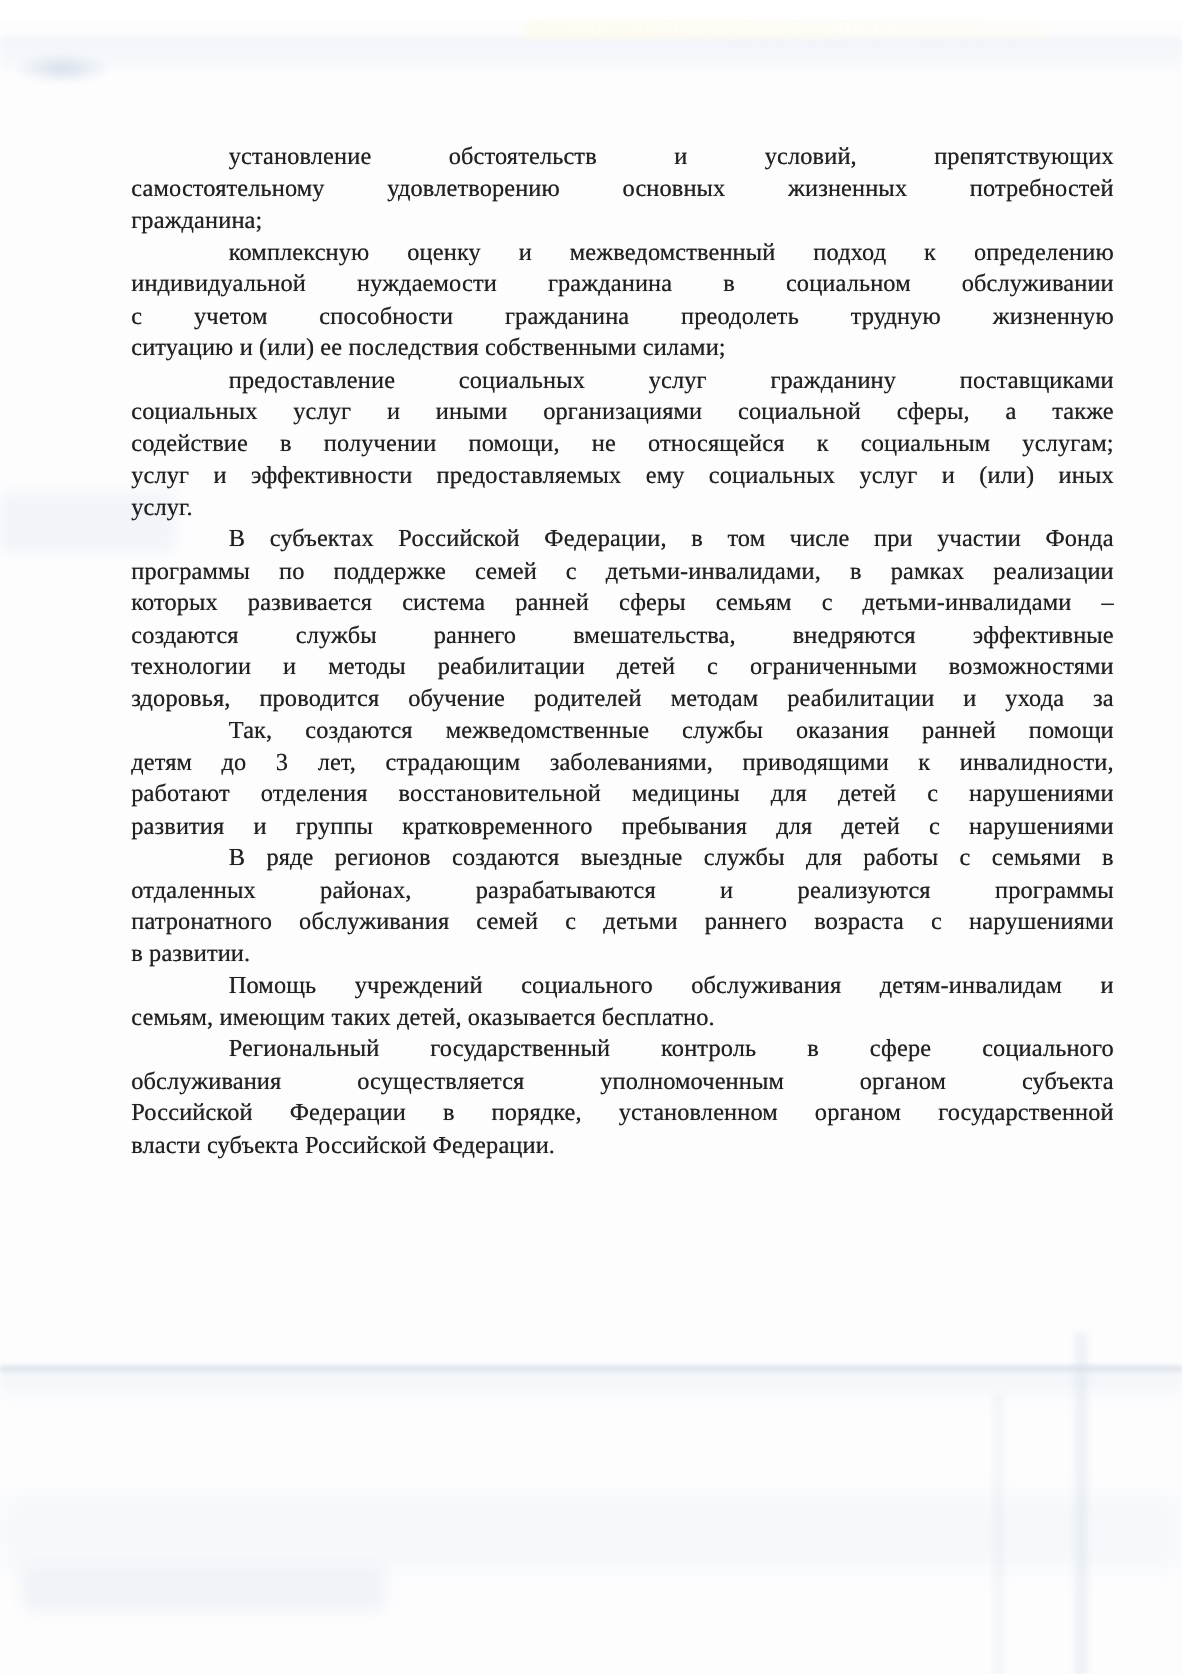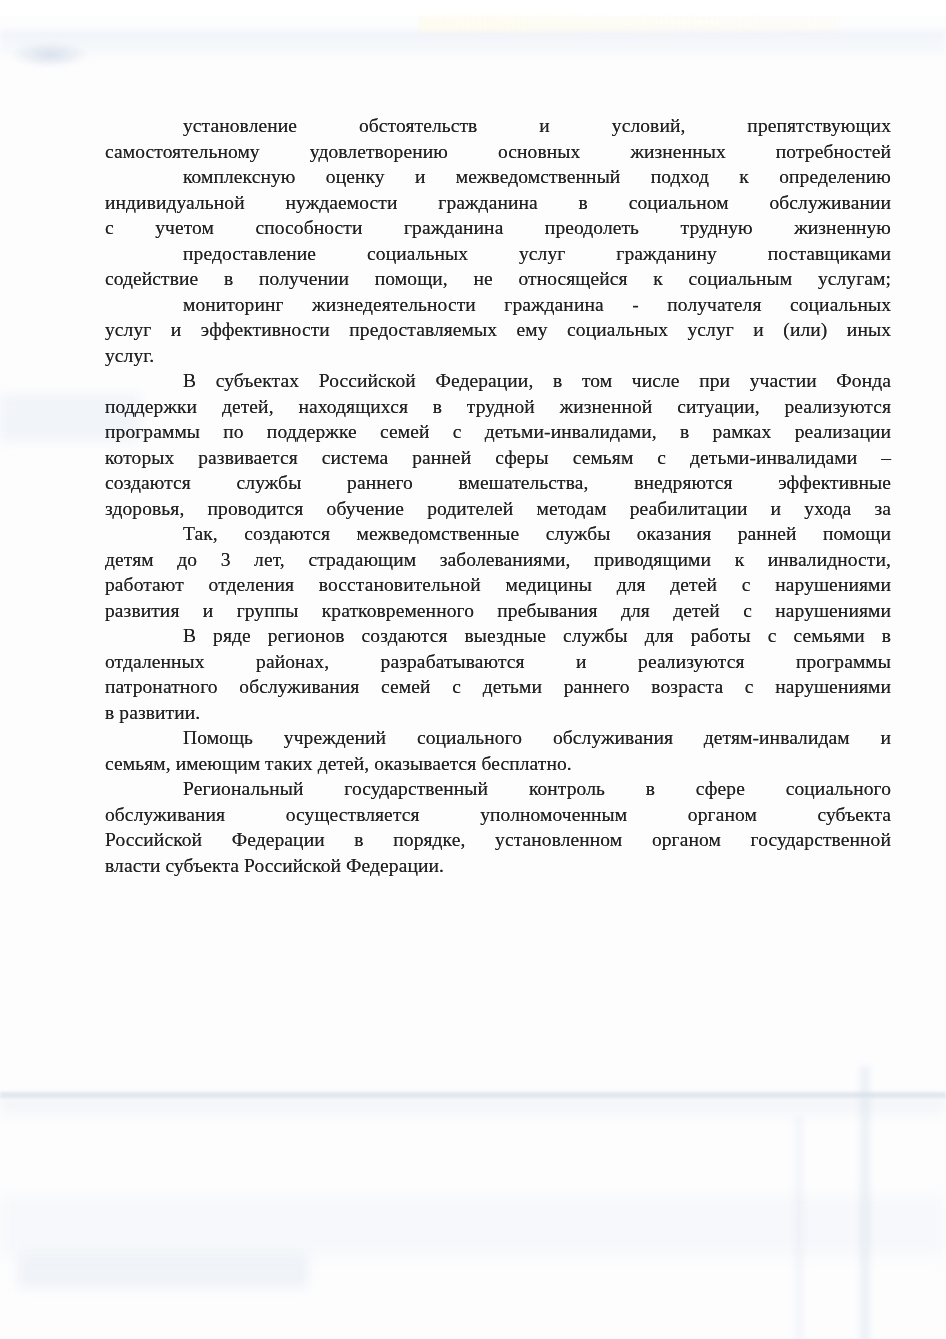--- a/index.html
+++ b/index.html
@@ -111,33 +111,35 @@
   <div class="artifact art-mid-band"></div>
   <div class="artifact art-mid-band-soft"></div>
   <div class="artifact art-bottom-band"></div>
   <div class="artifact art-bottom-left-smudge"></div>
   <div class="artifact art-vert-right-1"></div>
   <div class="artifact art-vert-right-2"></div>
 
   <div class="text-block" id="text-block">
       <div class="text-line first">установление обстоятельств и условий, препятствующих</div>
       <div class="text-line">самостоятельному удовлетворению основных жизненных потребностей</div>
+      <div class="text-line lastline">гражданина;</div>
       <div class="text-line first">комплексную оценку и межведомственный подход к определению</div>
       <div class="text-line">индивидуальной нуждаемости гражданина в социальном обслуживании</div>
       <div class="text-line">с учетом способности гражданина преодолеть трудную жизненную</div>
+      <div class="text-line lastline">ситуацию и (или) ее последствия собственными силами;</div>
       <div class="text-line first">предоставление социальных услуг гражданину поставщиками</div>
+      <div class="text-line">социальных услуг и иными организациями социальной сферы, а также</div>
       <div class="text-line">содействие в получении помощи, не относящейся к социальным услугам;</div>
-      <div class="text-line first">мониторинг жизнедеятельности гражданина - получателя социальных</div>
       <div class="text-line">услуг и эффективности предоставляемых ему социальных услуг и (или) иных</div>
       <div class="text-line lastline">услуг.</div>
       <div class="text-line first">В субъектах Российской Федерации, в том числе при участии Фонда</div>
-      <div class="text-line">поддержки детей, находящихся в трудной жизненной ситуации, реализуются</div>
       <div class="text-line">программы по поддержке семей с детьми-инвалидами, в рамках реализации</div>
       <div class="text-line">которых развивается система ранней сферы семьям с детьми-инвалидами –</div>
       <div class="text-line">создаются службы раннего вмешательства, внедряются эффективные</div>
+      <div class="text-line">технологии и методы реабилитации детей с ограниченными возможностями</div>
       <div class="text-line">здоровья, проводится обучение родителей методам реабилитации и ухода за</div>
       <div class="text-line first">Так, создаются межведомственные службы оказания ранней помощи</div>
       <div class="text-line">детям до 3 лет, страдающим заболеваниями, приводящими к инвалидности,</div>
       <div class="text-line">работают отделения восстановительной медицины для детей с нарушениями</div>
       <div class="text-line">развития и группы кратковременного пребывания для детей с нарушениями</div>
       <div class="text-line first">В ряде регионов создаются выездные службы для работы с семьями в</div>
       <div class="text-line">отдаленных районах, разрабатываются и реализуются программы</div>
       <div class="text-line">патронатного обслуживания семей с детьми раннего возраста с нарушениями</div>
       <div class="text-line lastline">в развитии.</div>
       <div class="text-line first">Помощь учреждений социального обслуживания детям-инвалидам и</div>

